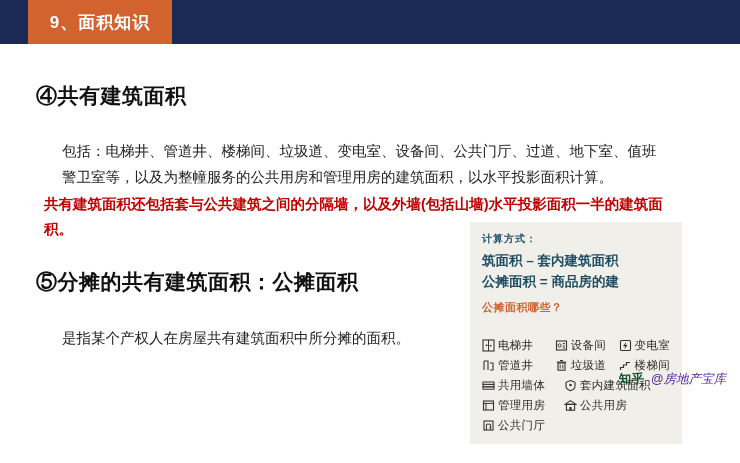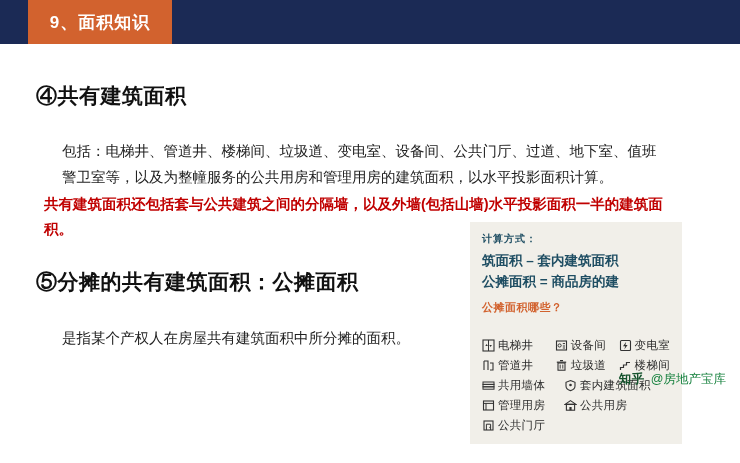--- a/index.html
+++ b/index.html
@@ -169,21 +169,22 @@
     color: #9a9a9a;
     font-size: 12.5px;
   }
   .zhihu-mark {
     font-weight: bold;
     color: #14532d;
     margin-right: 6px;
     letter-spacing: 0.5px;
   }
   .at-name {
-    color: #15803d;
+    color: #4c1d95;
+    font-style: italic;
   }
 </style>
 </head>
 <body>
 
 <div class="page">
 
   <div class="header">
     <div class="header-tab">
       <span class="header-tab-text">9、面积知识</span>

